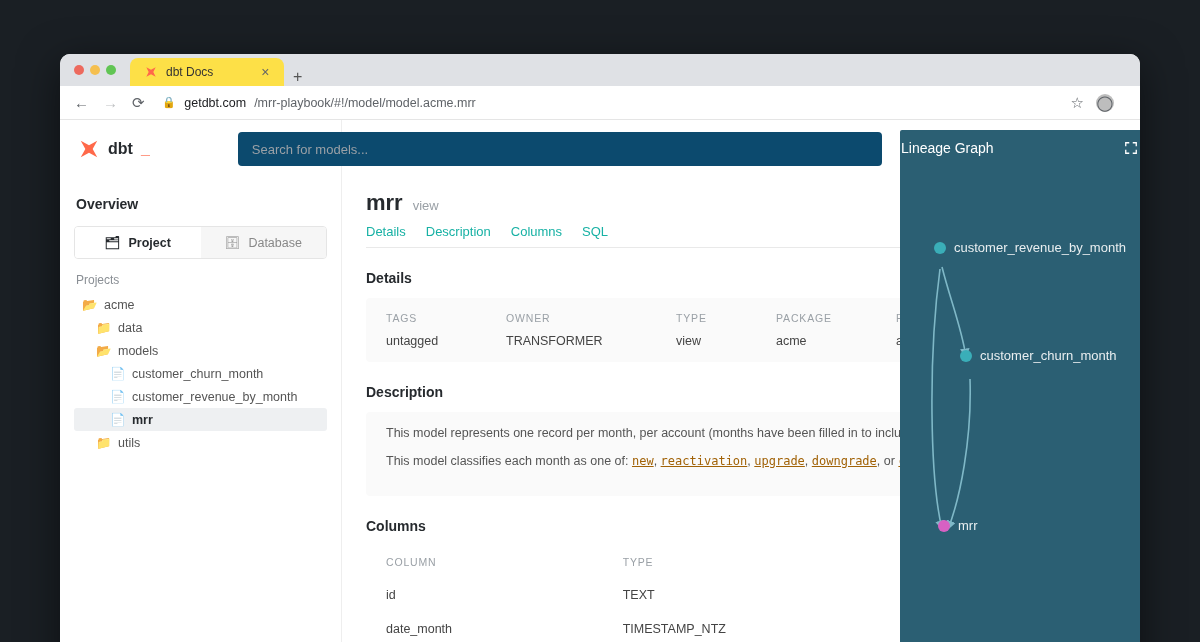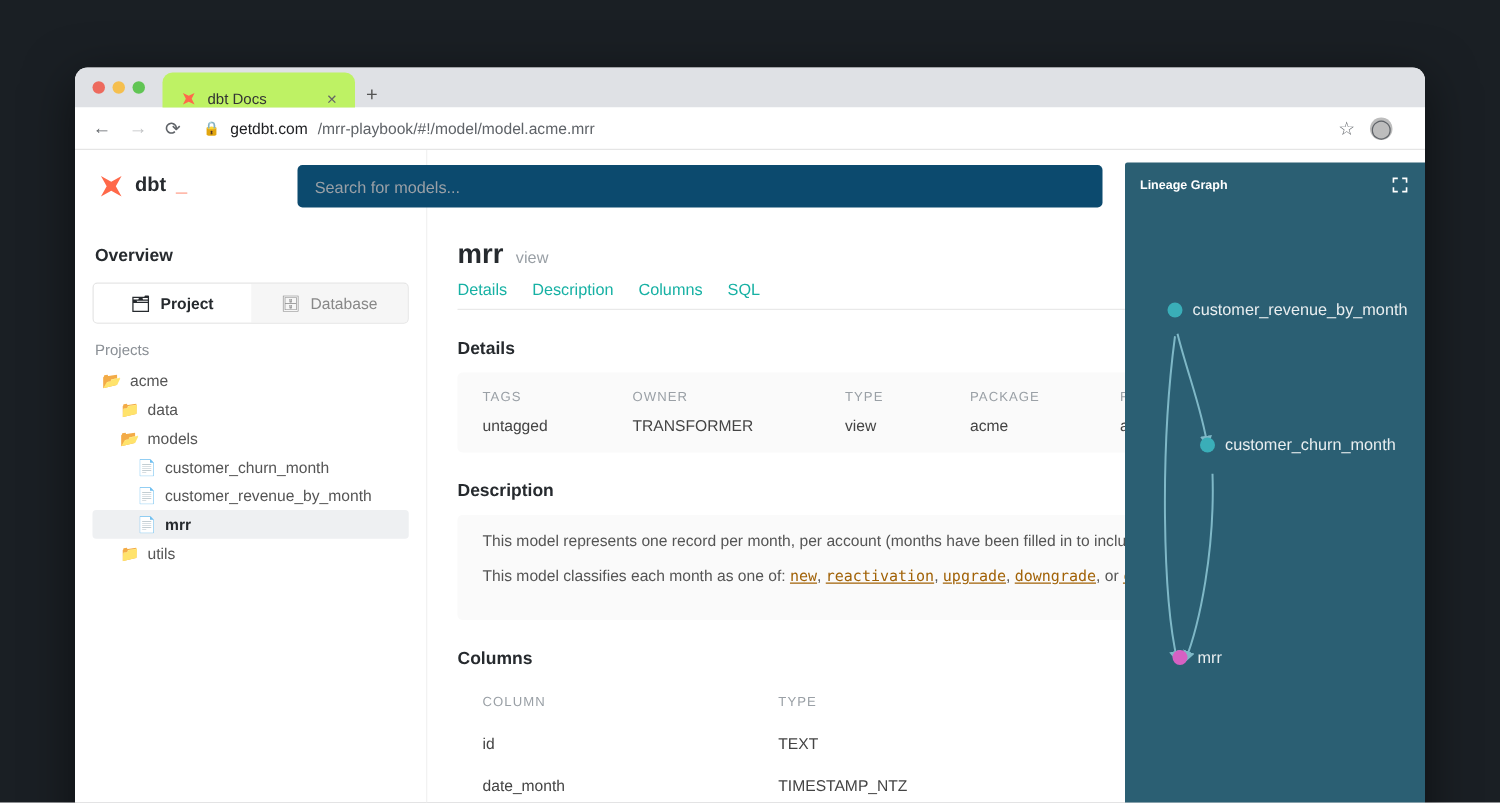--- a/index.html
+++ b/index.html
@@ -31,22 +31,22 @@
     display: flex;
     align-items: flex-end;
     padding: 0 10px;
   }
   .traffic-lights { display: flex; gap: 6px; align-items: center; height: 100%; padding: 0 6px 0 4px; }
   .dot { width: 10px; height: 10px; border-radius: 50%; }
   .dot.red { background: #ed6a5e; }
   .dot.yellow { background: #f5bf4f; }
   .dot.green { background: #61c554; }
   .tab {
-    display: flex; align-items: flex-end; gap: 8px;
-    background: #bef264;
+    display: flex; align-items: center; gap: 8px;
+    background: #fde047;
     height: 28px;
     padding: 0 14px;
     border-radius: 8px 8px 0 0;
     margin-left: 8px;
     font-size: 12px;
     color: #333;
   }
   .tab-favicon {
     width: 14px; height: 14px; display:flex; align-items:center; justify-content:center;
   }
@@ -142,21 +142,21 @@
   .cols-table .row.hdr { color:#9aa0a6; font-size:10.5px; letter-spacing:.08em; }
 
   
   .lineage {
     position:absolute; right:0; top:10px; bottom:0;
     width: 240px;
     background:#2b5f73;
     color:#fff;
     border-top-left-radius:2px;
   }
-  .lineage-head { display:flex; align-items:center; justify-content:space-between; padding:10px 12px; font-size:10px; font-weight:700; }
+  .lineage-head { display:flex; align-items:center; justify-content:space-between; padding:10px 1px; font-size:14px; font-weight:400; }
   .expand-icon { width:16px; height:16px; display:flex; align-items:center; justify-content:center; }
   .graph { position:relative; height: calc(100% - 64px); }
   .node { position:absolute; display:flex; align-items:center; gap:8px; font-size:13px; color:#e9eef0; white-space:nowrap; }
   .node .circ { width:12px; height:12px; border-radius:50%; background:#3aaeb8; }
   .node.focus .circ { background:#d661c3; }
   svg.edges { position:absolute; left:0; top:0; width:100%; height:100%; pointer-events:none; }
 </style>
 </head>
 <body>
 

